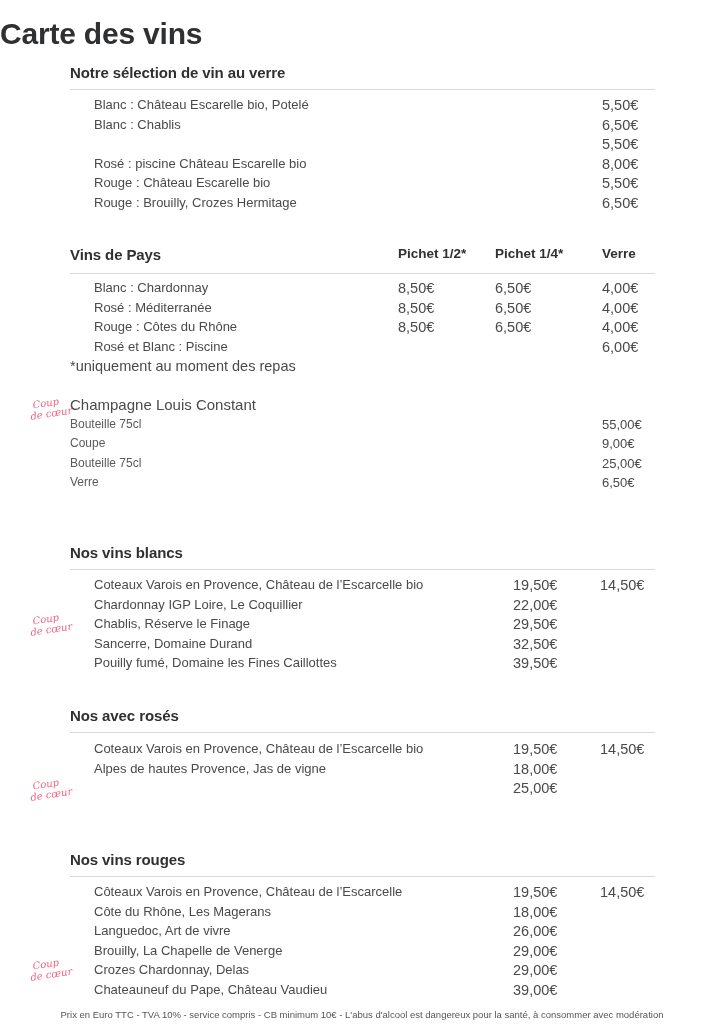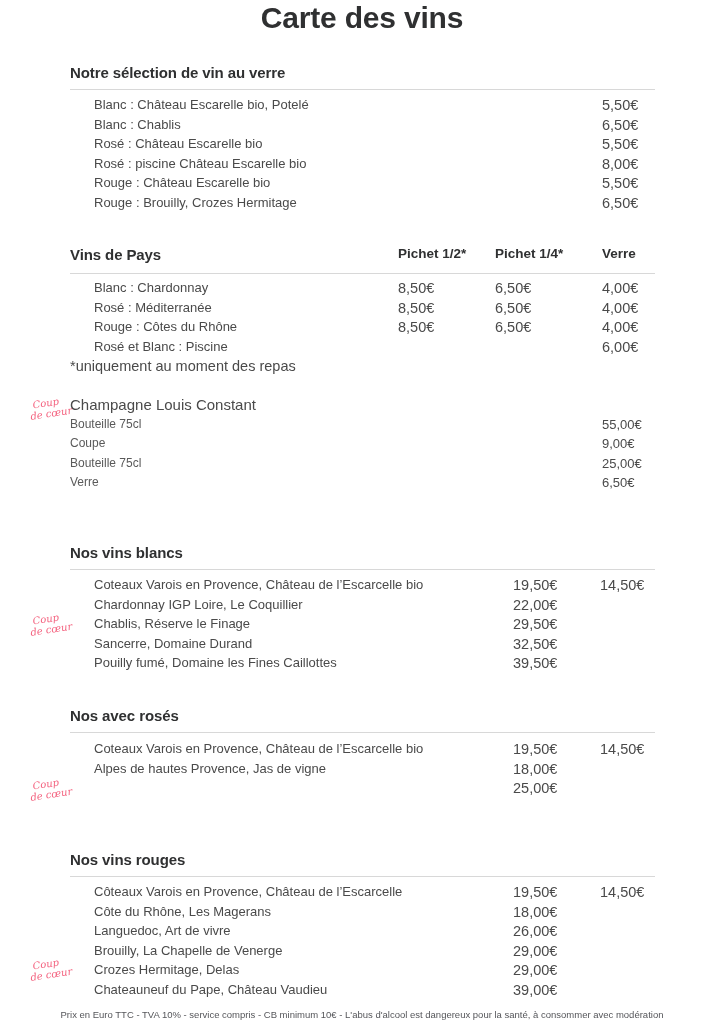--- a/index.html
+++ b/index.html
@@ -17,26 +17,27 @@
   }
   .page {
     position: relative;
     width: 724px;
     height: 1024px;
     box-sizing: border-box;
   }
 
   
   .menu-title {
-    text-align: center;
+    text-align: left;
     font-size: 30px;
     font-weight: bold;
     color: #2f3031;
     letter-spacing: -0.2px;
     margin: 0;
+    padding-top: 16px;
     line-height: 1.2;
   }
 
   
   .block {
     position: absolute;
     left: 70px;
     width: 585px;
   }
 
@@ -184,21 +185,20 @@
   <div class="block" style="top:97px;">
     <div class="item">
       <span class="name">Blanc : Château Escarelle bio, Potelé</span>
       <span class="price c-verre">5,50€</span>
     </div>
     <div class="item">
       <span class="name">Blanc : Chablis</span>
       <span class="price c-verre">6,50€</span>
     </div>
     <div class="item">
-      <span class="name">Rosé : Château Escarelle bio</span>
       <span class="price c-verre">5,50€</span>
     </div>
     <div class="item">
       <span class="name">Rosé : piscine Château Escarelle bio</span>
       <span class="price c-verre">8,00€</span>
     </div>
     <div class="item">
       <span class="name">Rouge : Château Escarelle bio</span>
       <span class="price c-verre">5,50€</span>
     </div>
@@ -353,21 +353,21 @@
     </div>
     <div class="item">
       <span class="name">Languedoc, Art de vivre</span>
       <span class="price c-75">26,00€</span>
     </div>
     <div class="item">
       <span class="name">Brouilly, La Chapelle de Venerge</span>
       <span class="price c-75">29,00€</span>
     </div>
     <div class="item">
-      <span class="name">Crozes Hermitage, Delas</span>
+      <span class="name">Crozes Chardonnay, Delas</span>
       <span class="price c-75">29,00€</span>
     </div>
     <div class="item">
       <span class="name">Chateauneuf du Pape, Château Vaudieu</span>
       <span class="price c-75">39,00€</span>
     </div>
   </div>
 
   <div class="footer" style="top:1009px;">Prix en Euro TTC - TVA 10% - service compris - CB minimum 10€ - L'abus d'alcool est dangereux pour la santé, à consommer avec modération</div>
 

